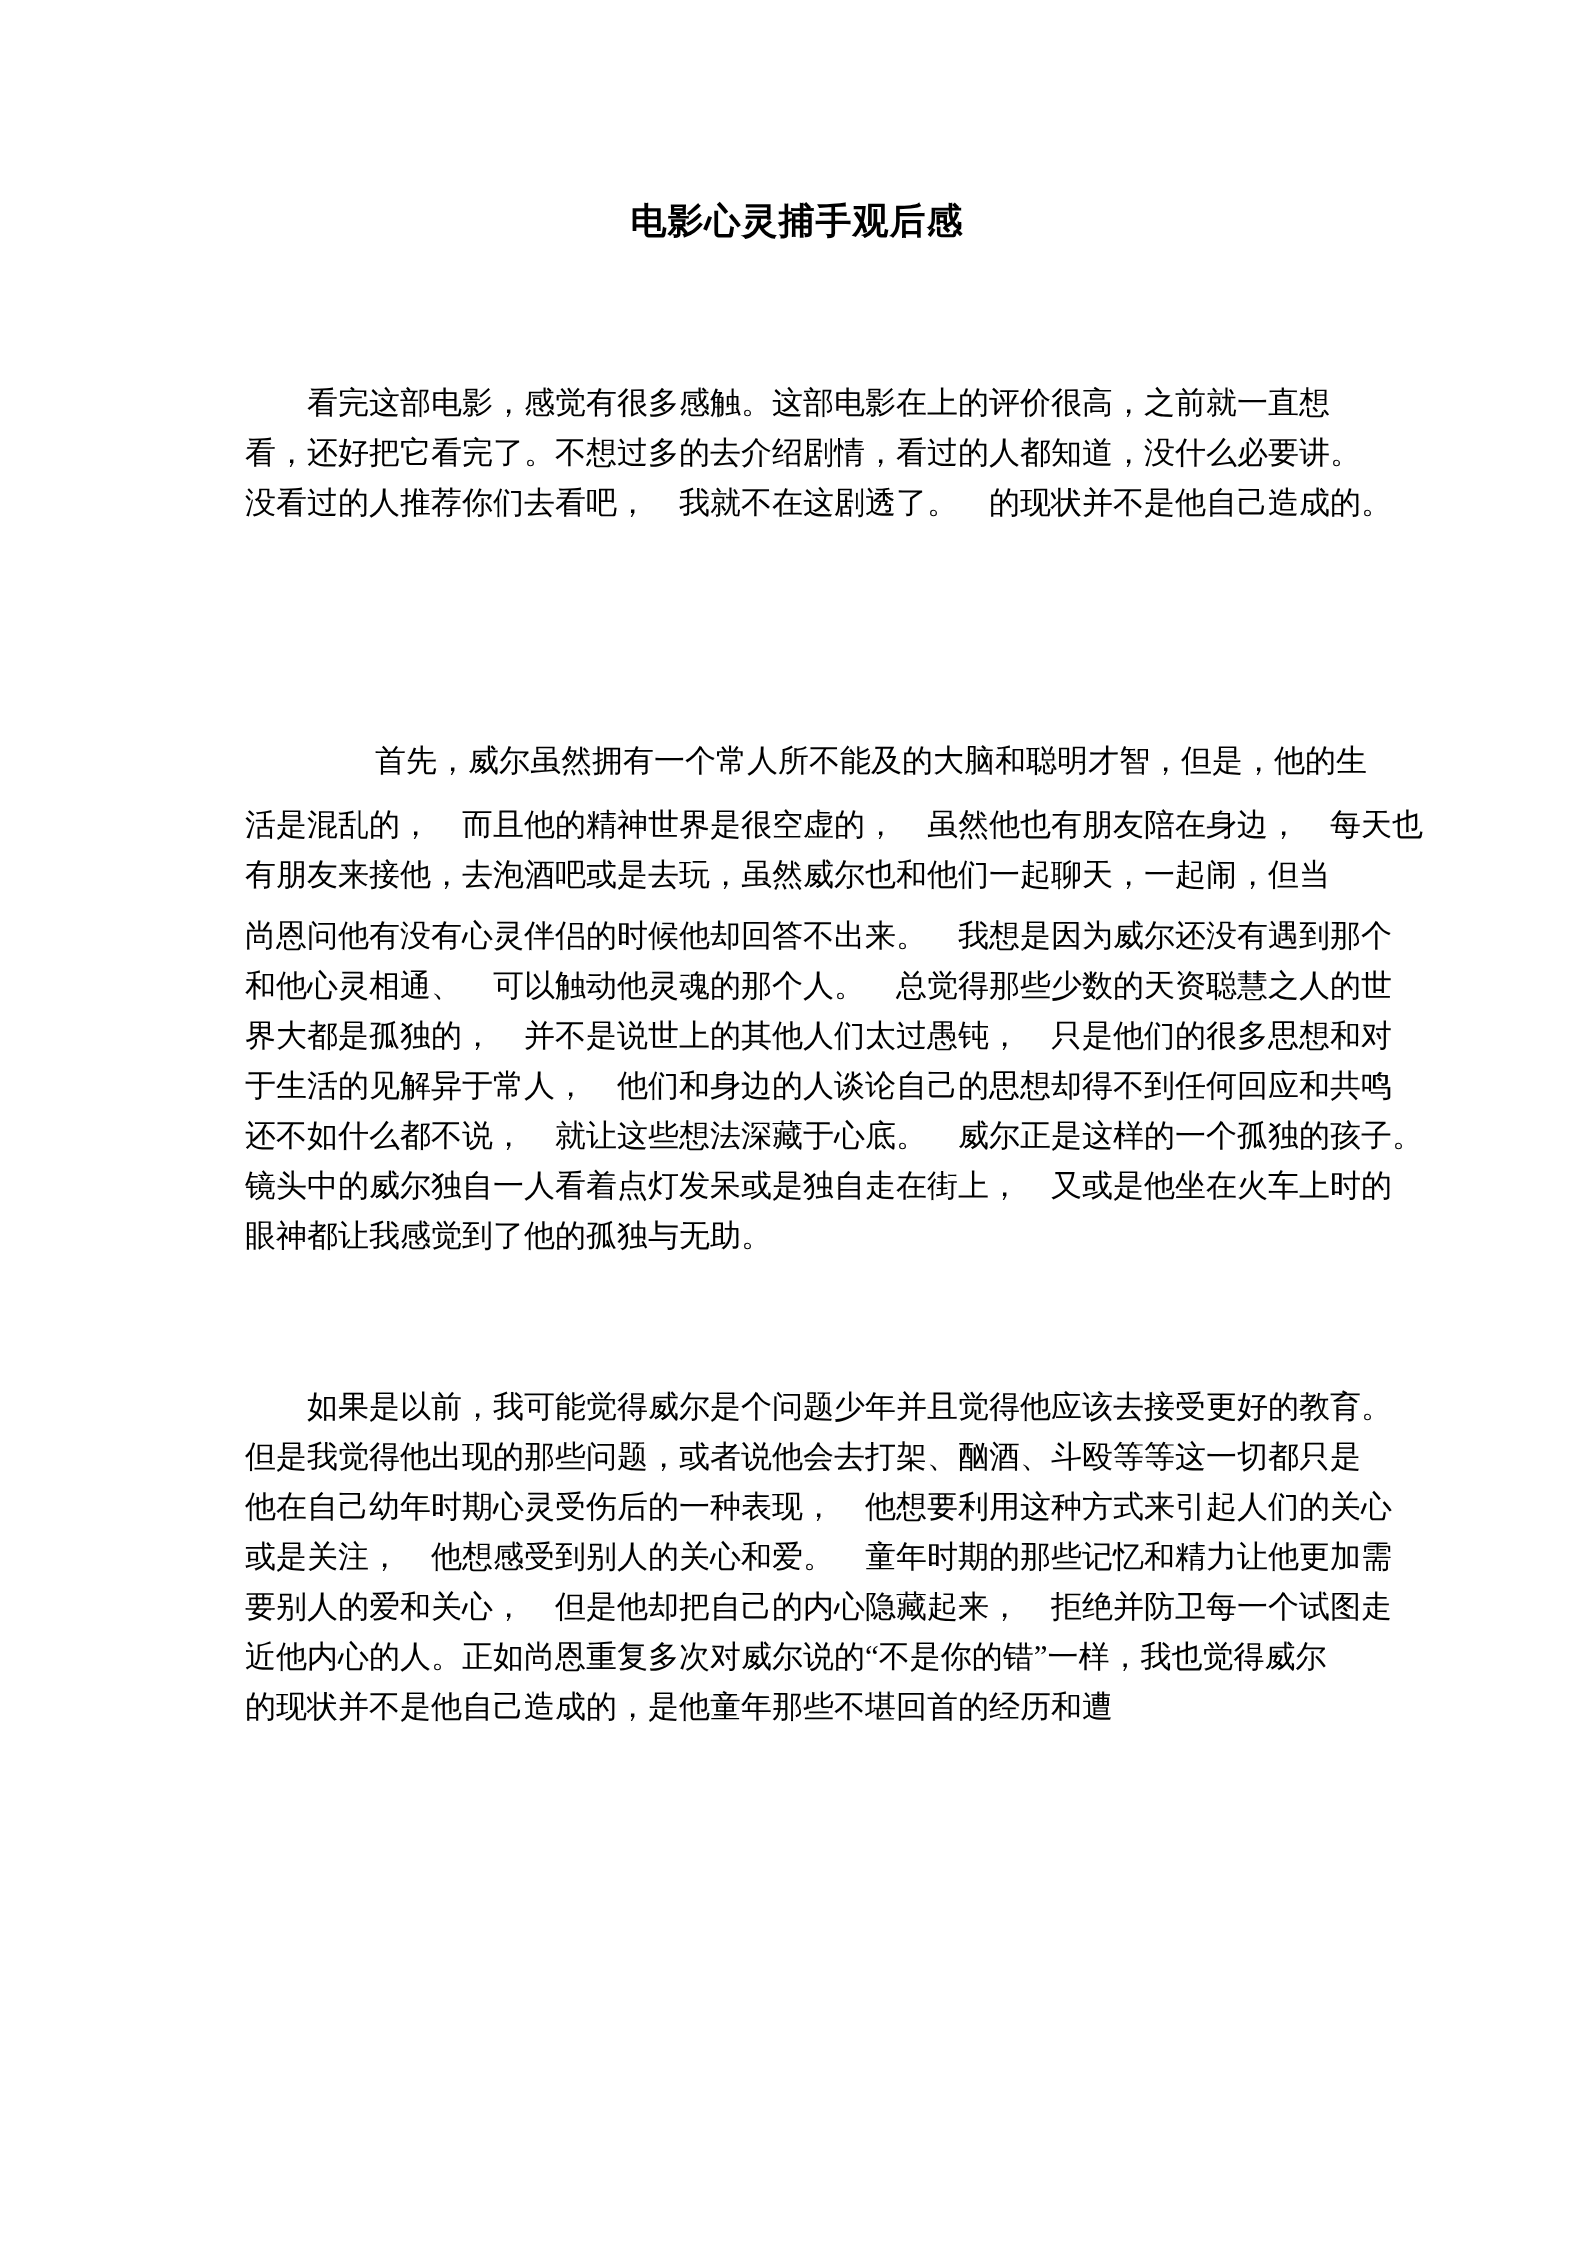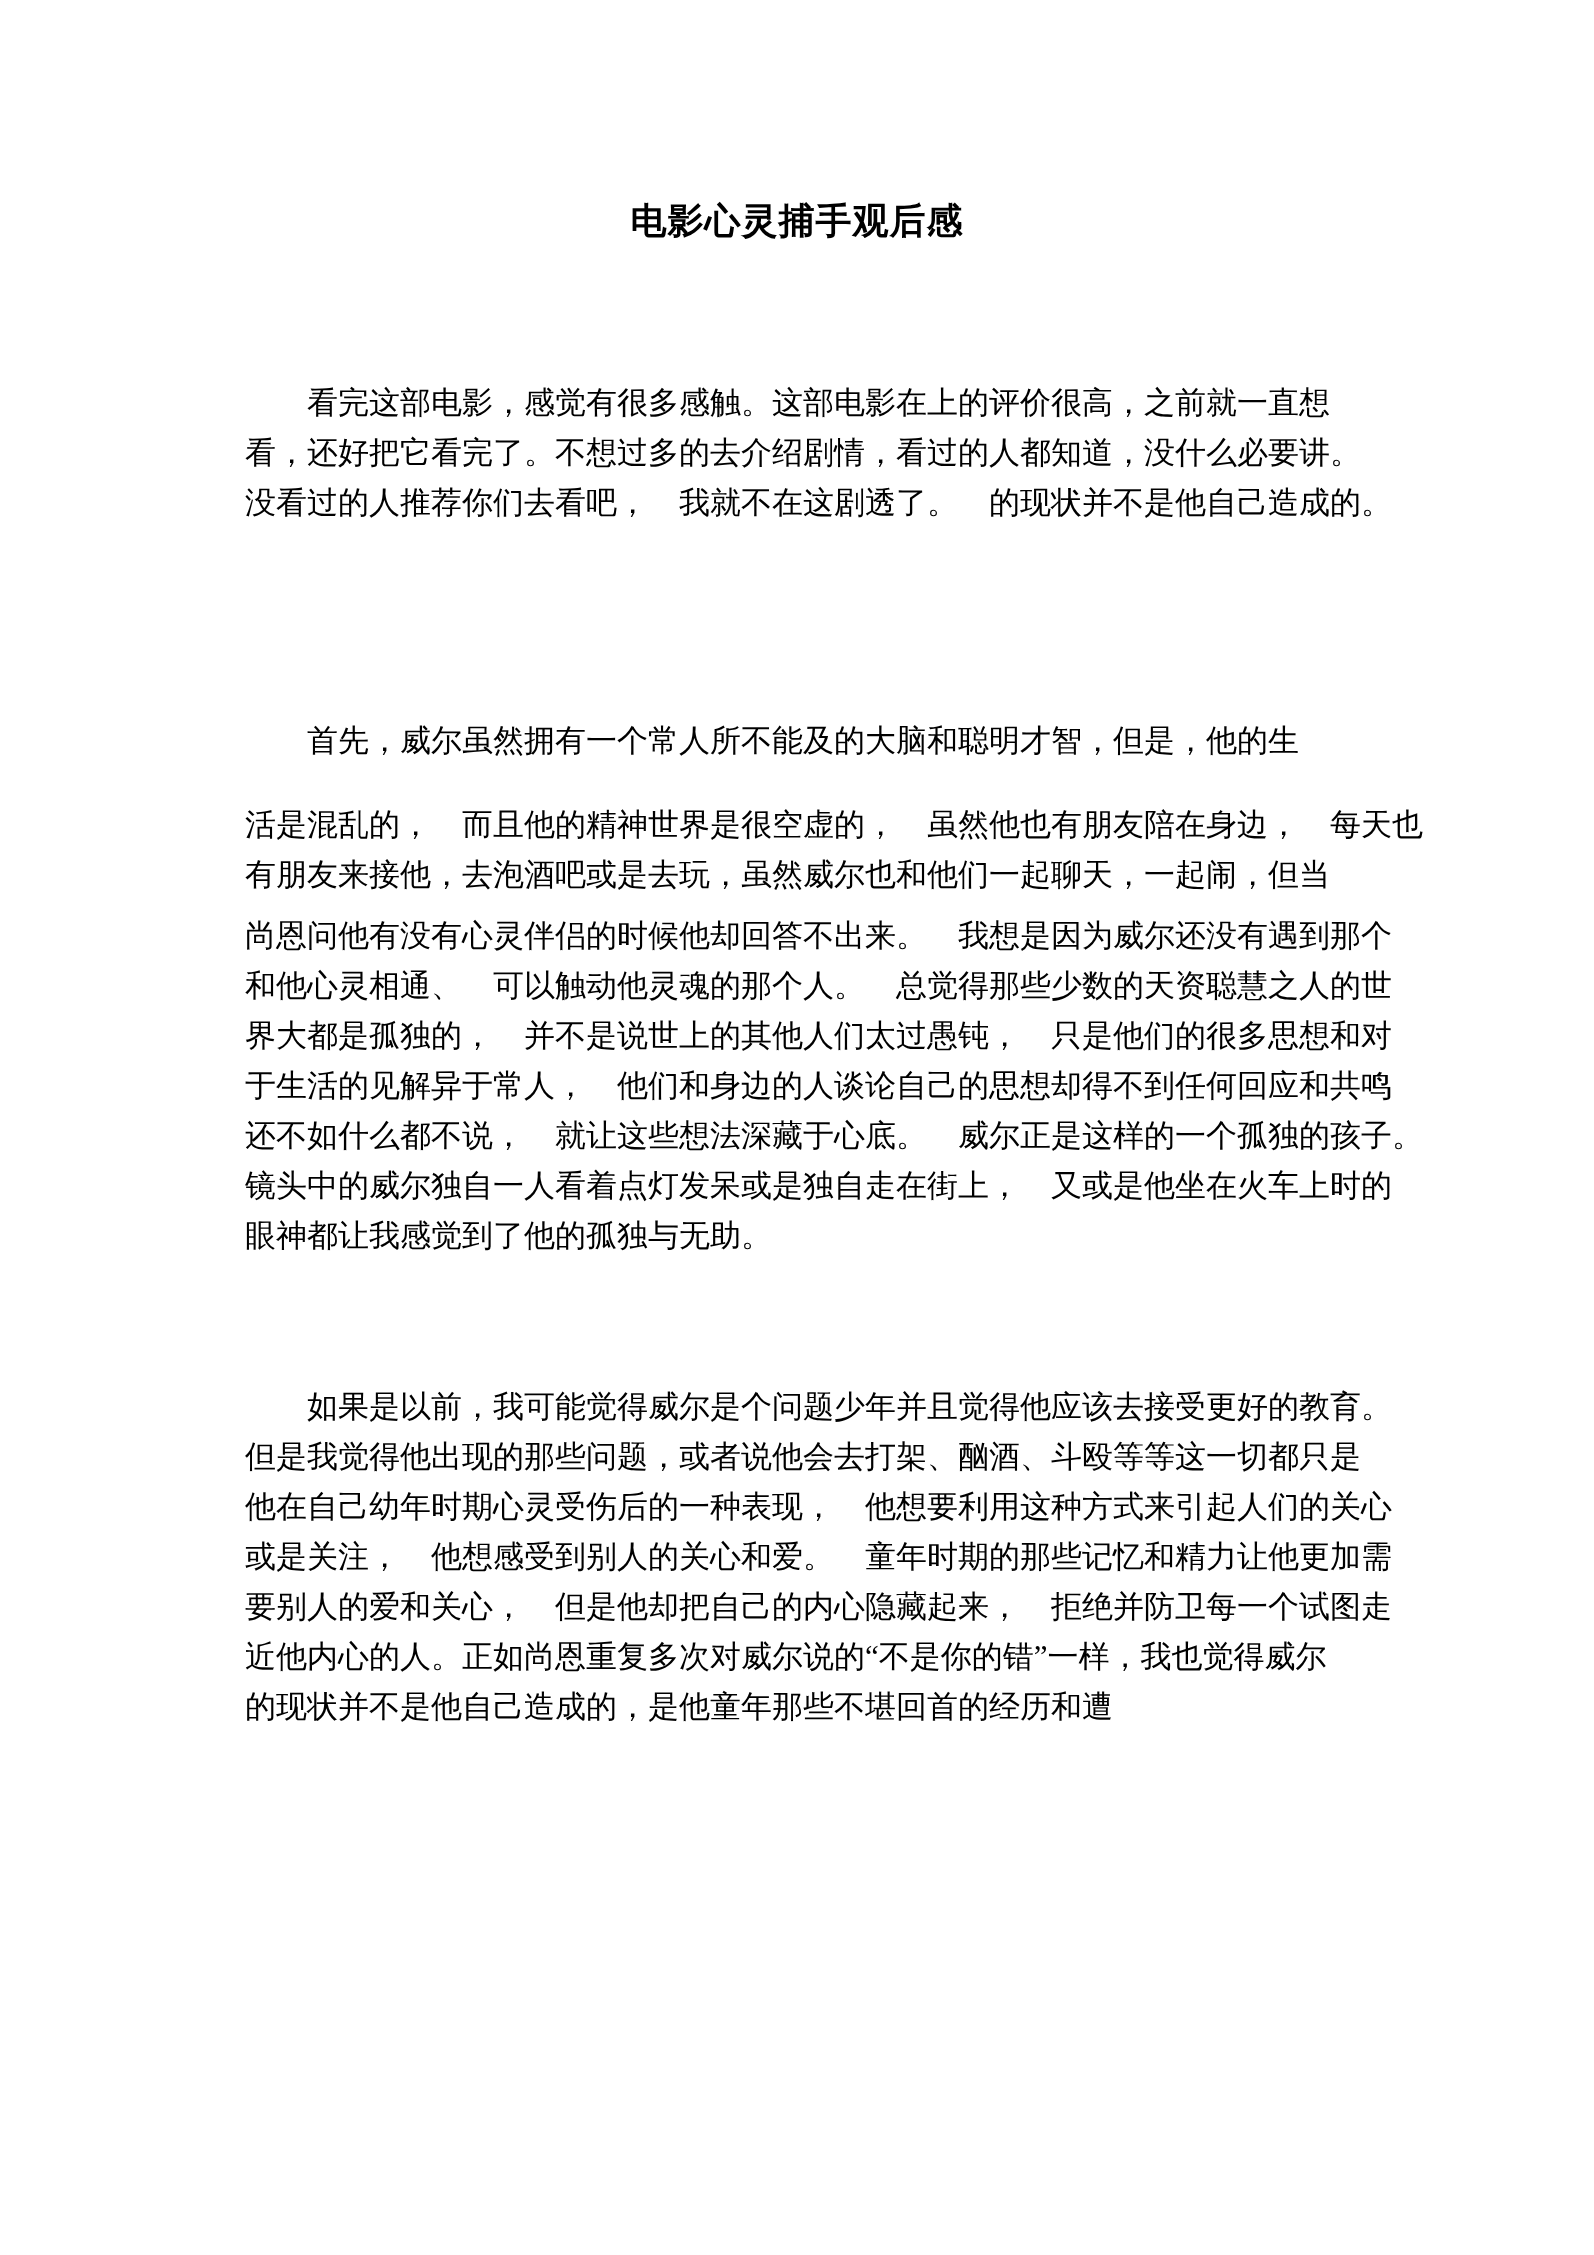--- a/index.html
+++ b/index.html
@@ -35,21 +35,21 @@
     margin: 0;
     font-size: 31px;
     line-height: 50px;
     white-space: pre-line;
     text-align: left;
   }
   .indent {
     text-indent: 62px;
   }
   .b-p1  { top: 378px; }
-  .b-p2a { top: 716px; }
+  .b-p2a { top: 736px; text-align: center; }
   .b-p2b { top: 800px; }
   .b-p2c { top: 911px; }
   .b-p3a { top: 1382px; }
   .b-p3b { top: 1826px; }
 </style>
 </head>
 <body>
 
 <div class="doc">
   <h1 class="doc-title">电影心灵捕手观后感</h1>

